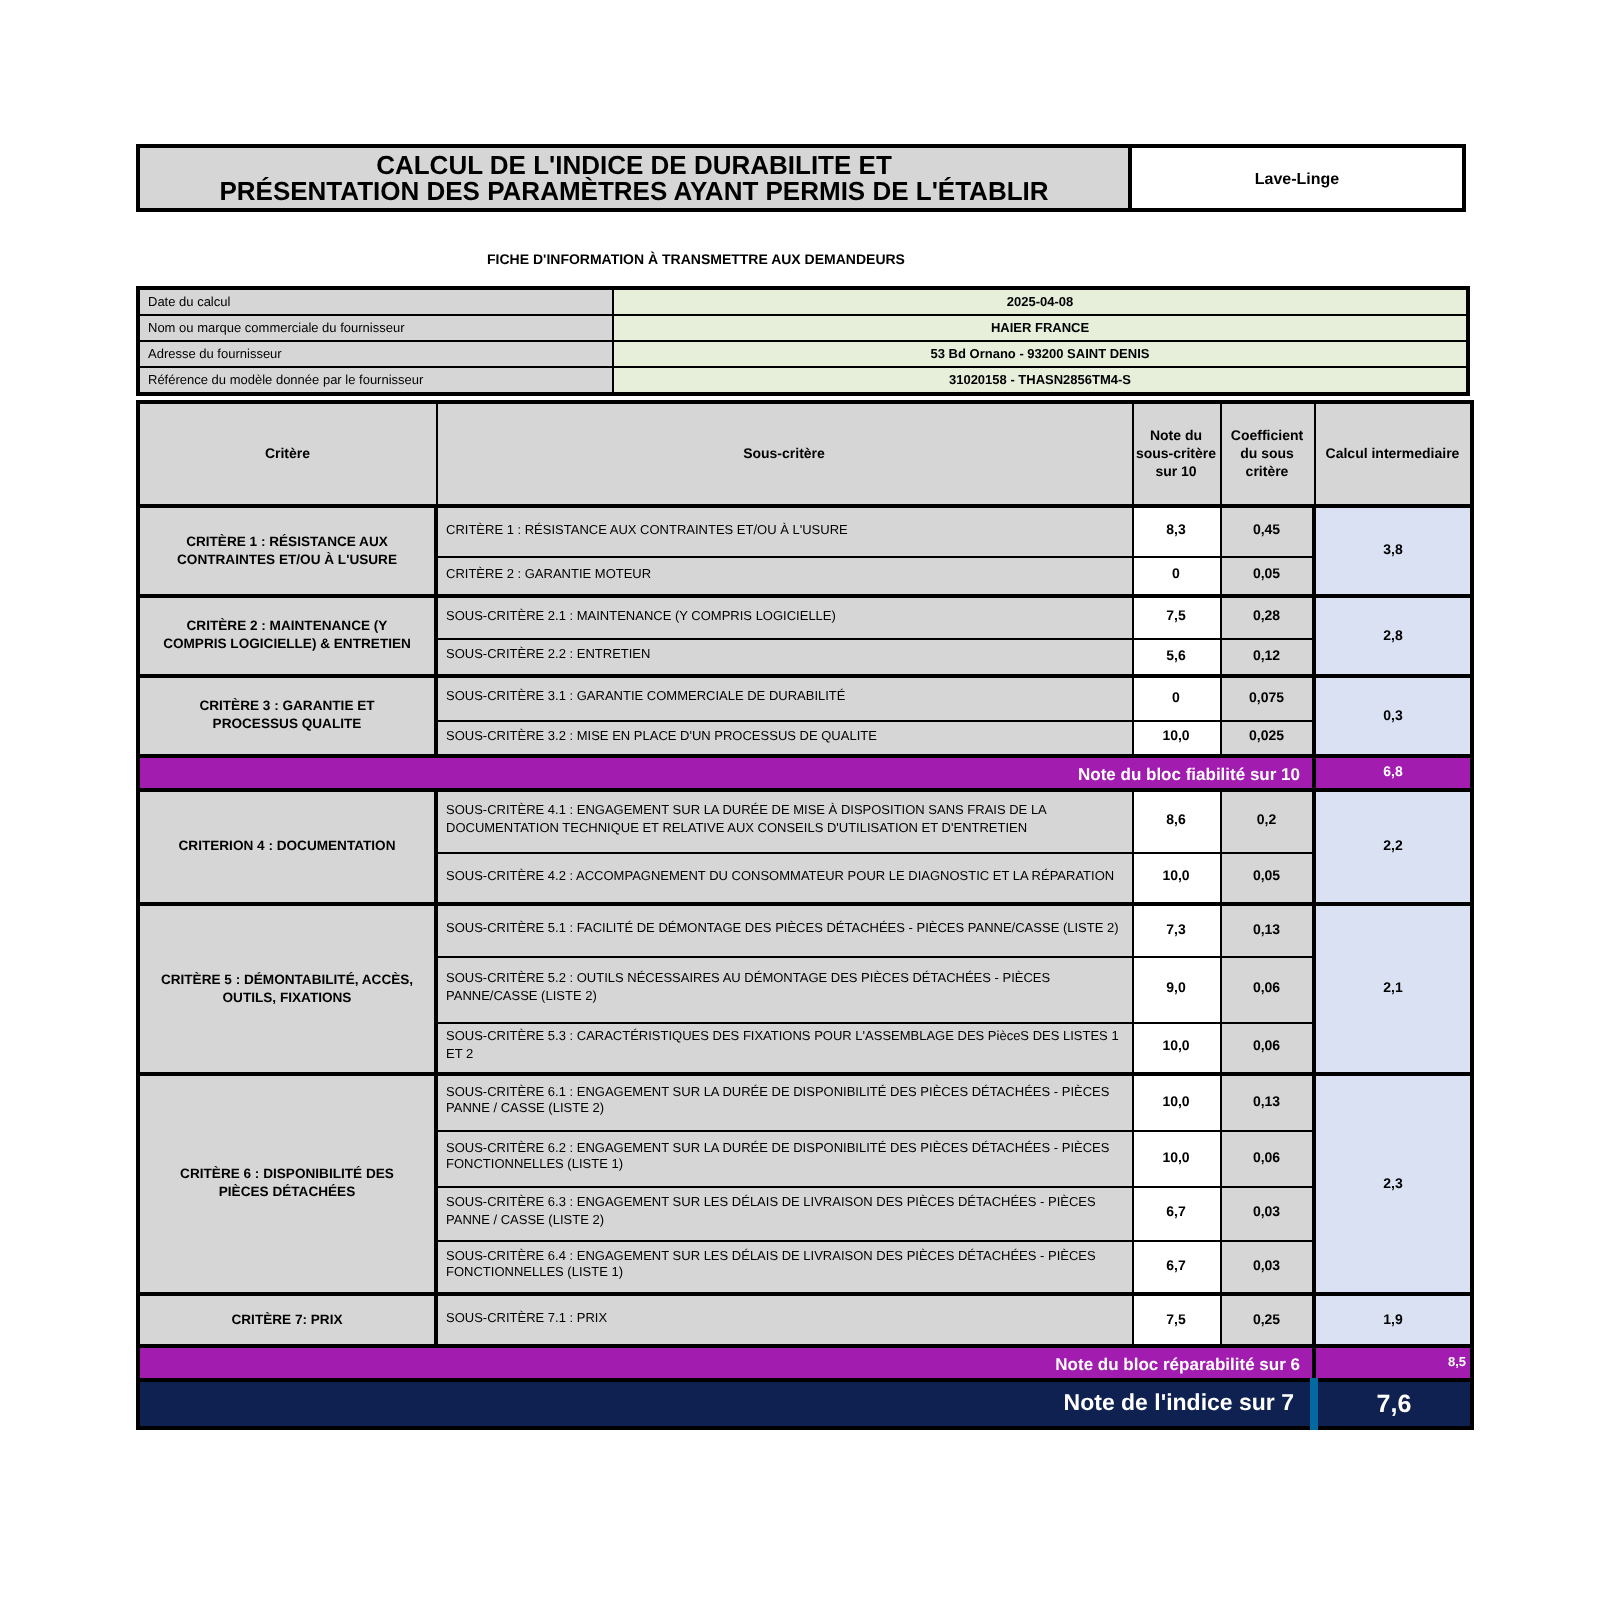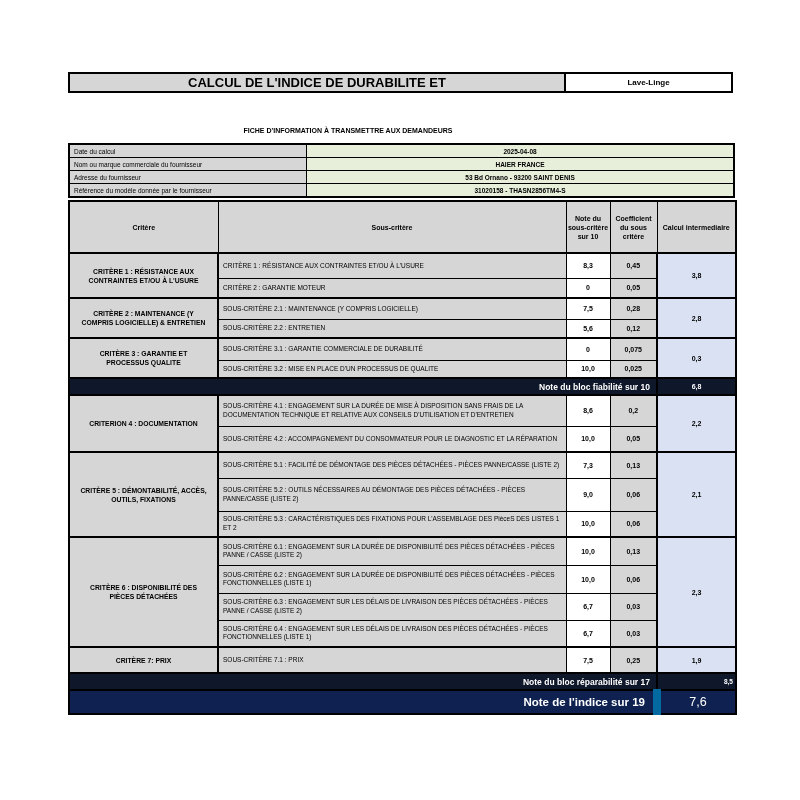--- a/index.html
+++ b/index.html
@@ -55,37 +55,38 @@
     padding:2px 8px; line-height:9px; border-right:2px solid #000; border-left:2px solid #000;
   }
   td.sub  { background:#d6d6d6; font-size:6.5px; text-align:left; padding:2px 4px; line-height:8.5px; }
   td.note { background:#ffffff; font-weight:bold; font-size:7px; text-align:center; }
   td.coef { background:#d6d6d6; font-weight:bold; font-size:7px; text-align:center; }
   td.calc {
     background:#d9e1f2; font-weight:bold; font-size:7px; text-align:center;
     border-left:2px solid #000; border-right:2px solid #000;
   }
 
-  tr.band td { background:#0f172a; color:#fff; border-top:2px solid #000; border-bottom:2px solid #000;margin-left:44px; }
+  tr.band td { background:#a21caf; color:#fff; border-top:2px solid #000; border-bottom:2px solid #000;margin-left:44px; }
   td.band-label { font-weight:bold; font-size:8.5px; text-align:right; padding-right:6px; }
   td.band-value { font-weight:bold; font-size:7px; text-align:center; border-left:2px solid #000; }
   td.band-value.right-val { text-align:right; font-size:6.5px; padding-right:2px; }
 
   tr.total td { background:#0e2150; color:#fff; border-top:2px solid #000; }
   td.total-label { font-weight:bold; font-size:11.5px; text-align:right; padding-right:8px; }
-  td.total-value { font-weight:normal; font-size:12.5px; text-align:center; border-left:8px solid #0369a1; }
+  td.total-value { font-weight:bold; font-size:12.5px; text-align:center; border-left:4px solid #0369a1; }
 </style>
 </head>
 <body>
 
 <div class="page">
 
   <div class="header-row">
     <div class="title-box">
       <div>CALCUL DE L'INDICE DE DURABILITE ET</div>
+      <div>PRÉSENTATION DES PARAMÈTRES AYANT PERMIS DE L'ÉTABLIR</div>
     </div>
     <div class="product-box">
       <span>Lave-Linge</span>
     </div>
   </div>
 
   <div class="subtitle">FICHE D'INFORMATION À TRANSMETTRE AUX DEMANDEURS</div>
 
   <table class="info-table">
     <tbody>
@@ -225,24 +226,24 @@
 
       <tr class="bt" style="height:26px">
         <td class="crit">CRITÈRE 7: PRIX</td>
         <td class="sub">SOUS-CRITÈRE 7.1 : PRIX</td>
         <td class="note">7,5</td>
         <td class="coef">0,25</td>
         <td class="calc">1,9</td>
       </tr>
 
       <tr class="band" style="height:17px">
-        <td class="band-label" colspan="4">Note du bloc réparabilité sur 17</td>
+        <td class="band-label" colspan="4">Note du bloc réparabilité sur 6</td>
         <td class="band-value right-val">8,5</td>
       </tr>
 
       <tr class="total" style="height:24px">
-        <td class="total-label" colspan="4">Note de l'indice sur 19</td>
+        <td class="total-label" colspan="4">Note de l'indice sur 7</td>
         <td class="total-value">7,6</td>
       </tr>
     </tbody>
   </table>
 
 </div>
 
 </body></html>

